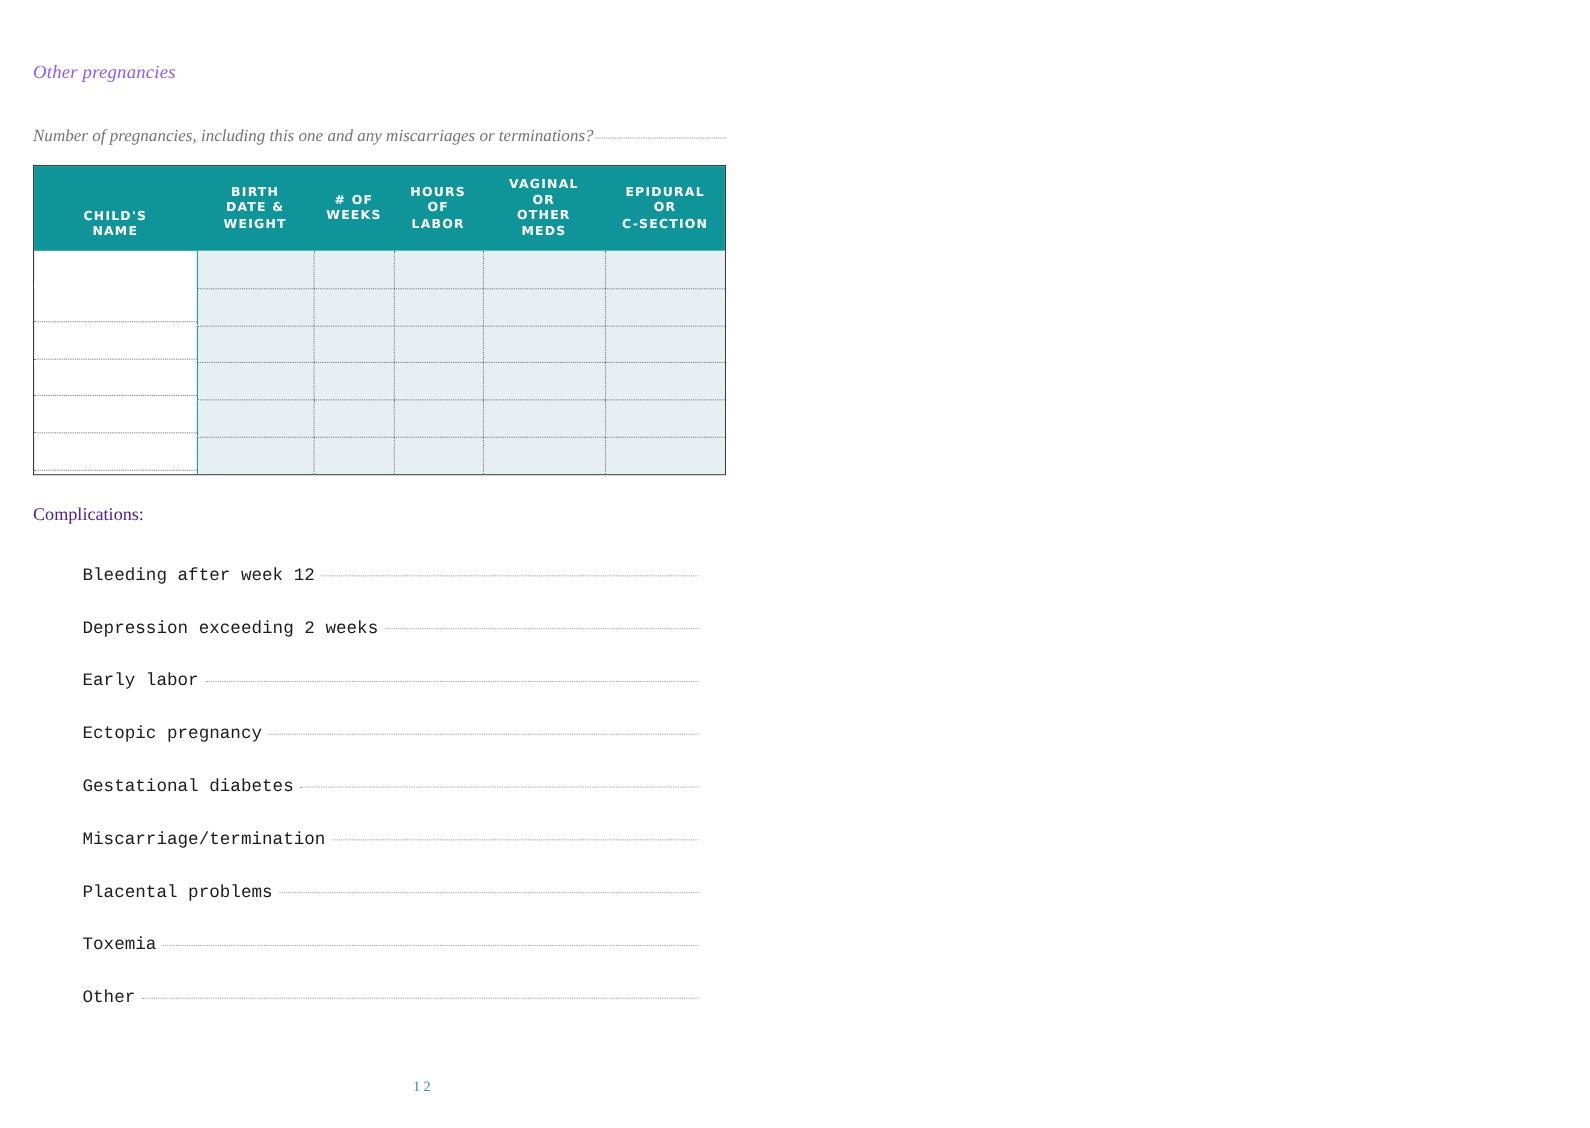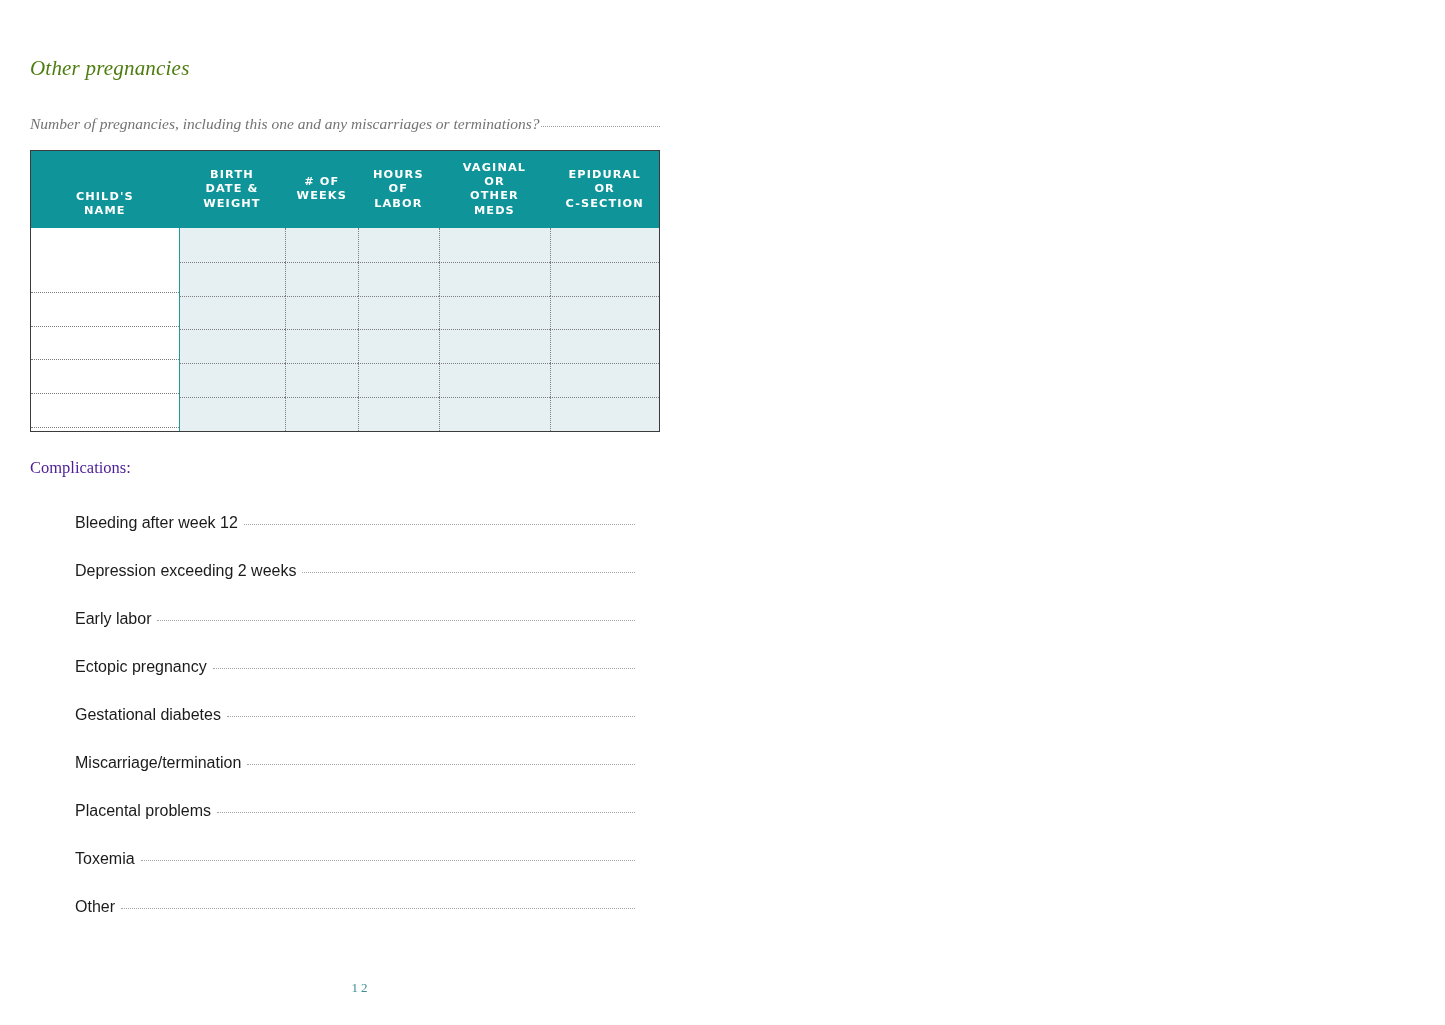--- a/index.html
+++ b/index.html
@@ -12,22 +12,22 @@
   }
   .page{position:absolute;top:0;height:1025px;background:#fff;}
   .page-left{left:0;width:722px;}
   .page-right{left:723px;width:722px;}
 
   
   .section-heading{
     position:absolute;left:30px;top:56px;
     font-family:"Liberation Serif", serif;
     font-style:italic;
-    font-size:21px;
-    color:#4d7c0f;
+    font-size:17px;
+    color:#8b5cf6;
     letter-spacing:.2px;
   }
   .q-line{
     position:absolute;left:30px;top:115px;width:630px;
     display:flex;align-items:baseline;
   }
   .q-text{
     font-family:"Liberation Serif", serif;
     font-style:italic;
     font-size:15.5px;
@@ -93,38 +93,39 @@
     color:#4c1d95;
   }
   .comp-list{
     position:absolute;left:75px;top:514px;width:560px;
   }
   .comp-item{
     display:flex;align-items:baseline;
     height:48px;
   }
   .comp-text{
-    font-family:Liberation Sans, sans-serif;
+    font-family:Liberation Mono, monospace;
     font-size:16px;
     color:#1b1b1b;
     white-space:nowrap;
   }
   .comp-leader{
     flex:1 1 auto;height:1px;margin-left:6px;
     position:relative;top:-3px;
     border-bottom:1px dotted #a2a2a2;
   }
 
   
   .folio{
     position:absolute;top:980px;
     font-family:"Liberation Serif", serif;
     font-size:13px;
     color:#3d8d93;
     letter-spacing:3px;
+    padding-left:24px;
   }
   .folio-left{left:0;width:722px;text-align:center;}
 </style>
 </head>
 <body>
 
 <div class="page page-left">
 
   <div class="section-heading">Other pregnancies</div>
 

